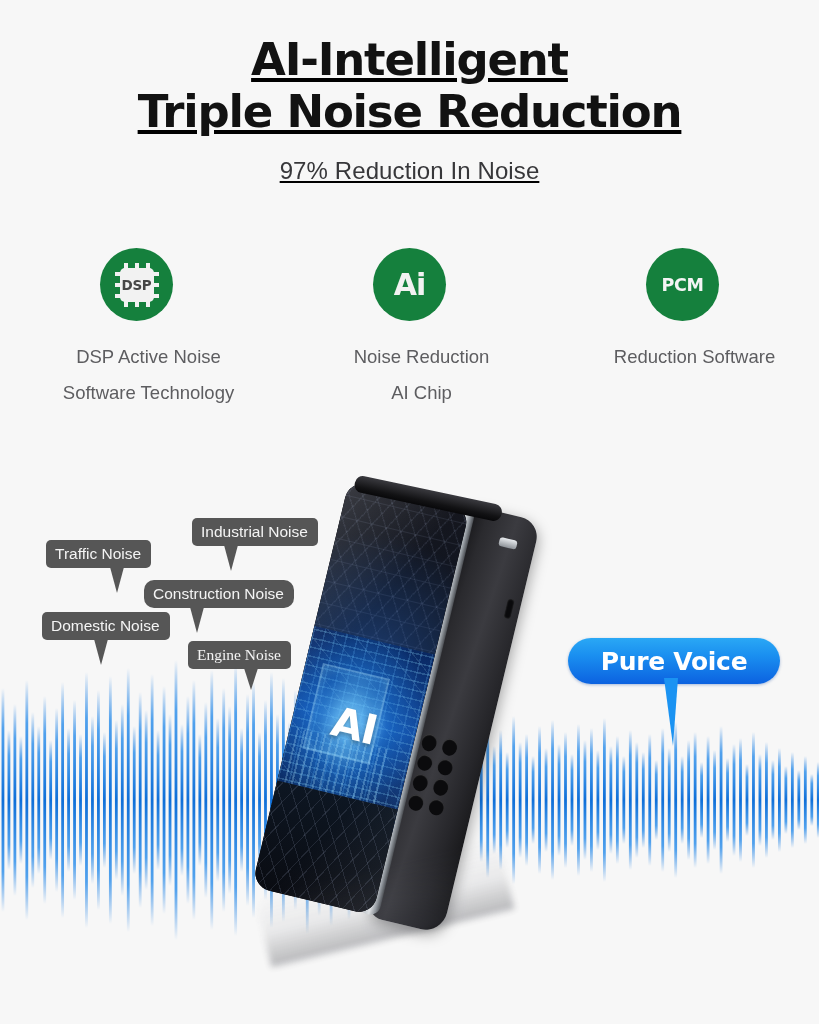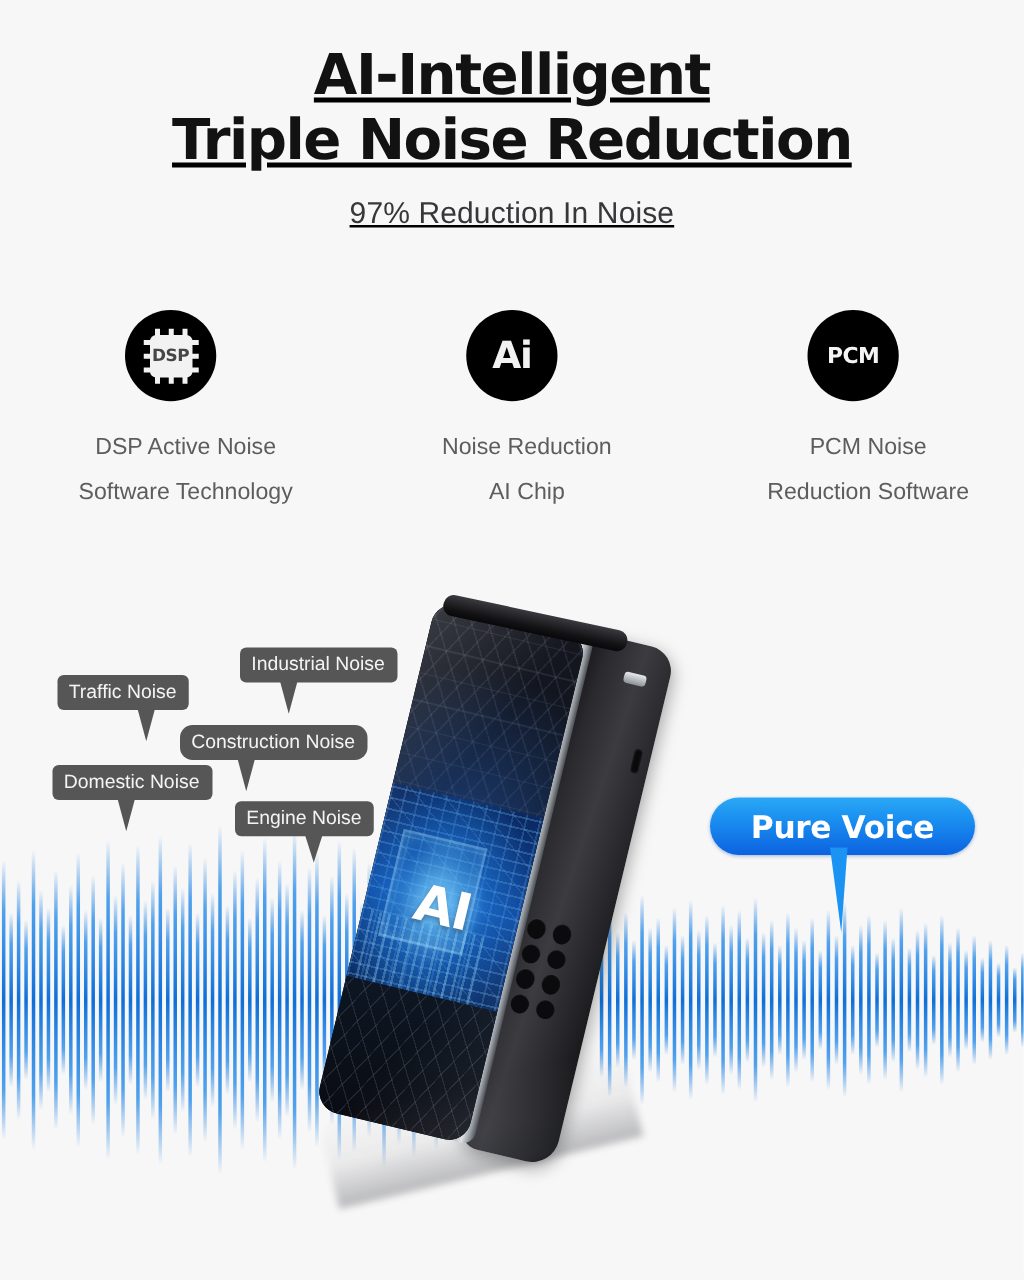--- a/index.html
+++ b/index.html
@@ -32,21 +32,21 @@
 
   
   .features{
     position:absolute;
     top:248px; left:0; width:819px;
     display:flex;
   }
   .feature{ flex:1; text-align:center; }
   .f-circle{
     width:73px;height:73px;border-radius:50%;
-    background:#000000;
+    background:#15803d;
     margin:0 auto;
     display:flex;align-items:center;justify-content:center;
     position:relative;
   }
   .f-label{
     margin-top:18px;
     font-size:18.5px;
     line-height:1.95;
     color:#5d5d60;
     padding-left:24px;
@@ -109,21 +109,21 @@
     bottom:-25px;
   }
   .tip.t-domestic{ left:14px; top:612px;margin-left:28px; }
   .tip.t-domestic .tail{ left:52px; }
   .tip.t-traffic{ left:46px; top:540px; }
   .tip.t-traffic .tail{ left:64px; }
   .tip.t-construction{ left:144px; top:580px;border-radius:10px; }
   .tip.t-construction .tail{ left:46px; }
   .tip.t-industrial{ left:192px; top:518px; }
   .tip.t-industrial .tail{ left:32px; }
-  .tip.t-engine{ left:188px; top:641px; }
+  .tip.t-engine{ left:188px; top:641px;font-family:Liberation Serif, serif; }
   .tip.t-engine .tail{ left:56px; border-top-width:22px; bottom:-21px; }
 
   
   .pure{
     position:absolute;
     left:568px; top:638px;
     width:212px; height:46px;
     border-radius:23px;
     background:linear-gradient(180deg,#2aa8f5 0%,#1a8ff0 38%,#0c62e0 100%);
     box-shadow:0 1px 3px rgba(12,70,160,.35);
@@ -469,21 +469,20 @@
       <span>Noise Reduction</span>
       <span>AI Chip</span>
     </div>
   </div>
 
   <div class="feature">
     <div class="f-circle">
       <span class="pcm-glyph">PCM</span>
     </div>
     <div class="f-label">
-      <span>PCM Noise</span>
       <span>Reduction Software</span>
     </div>
   </div>
 
 </div>
 
 <div class="tip t-domestic">
   <span>Domestic Noise</span>
   <span class="tail"></span>
 </div>

